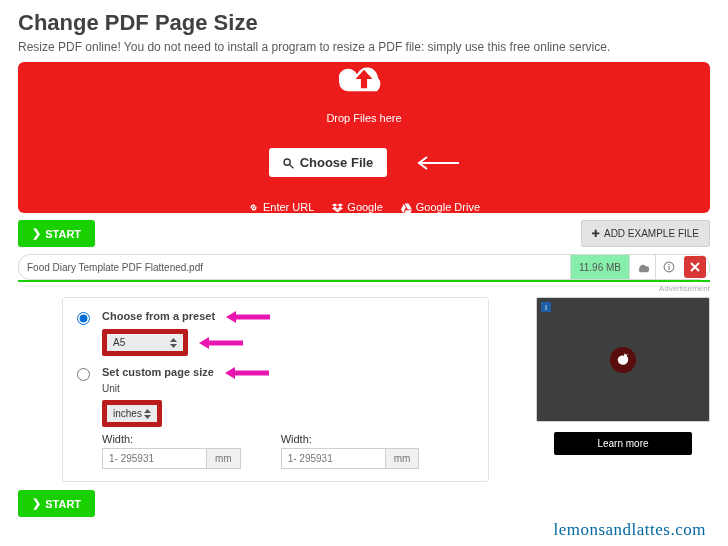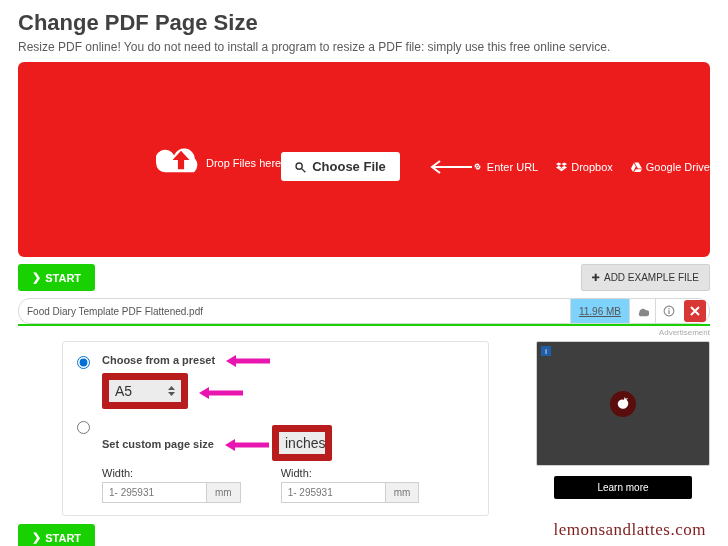--- a/index.html
+++ b/index.html
@@ -1,69 +1,69 @@
 <!DOCTYPE html>
 <html><head>
 <meta charset="utf-8">
 <style>
 * { box-sizing: border-box; margin: 0; padding: 0; }
 body { font-family: Arial, Helvetica, sans-serif; background: #fff; color: #333; width: 728px; height: 546px; padding: 10px 18px; position: relative; overflow: hidden; }
 .title { font-size: 22px; font-weight: 700; color: #414141; }
 .subtitle { font-size: 12px; color: #5b5b5b; margin-top: 4px; margin-bottom: 8px; }
 
-.dropzone { background: #ed1c1c; border-radius: 6px; height: 195px; width: 100%; display: flex; flex-direction: row; align-items: center; justify-content: flex-end; color: #fff; }
+.dropzone { background: #ed1c1c; border-radius: 6px; height: 151px; width: 100%; display: flex; flex-direction: column; align-items: center; justify-content: space-between; color: #fff; }
 .cloud { width: 50px; height: 34px; }
 .cloud svg { width: 50px; height: 34px; display: block; }
 .drop-label { font-size: 11px; margin-top: 6px; }
 .choose-btn { background: #fff; color: #333; border: none; border-radius: 3px; padding: 7px 14px; font-size: 13px; font-weight: 700; cursor: pointer; display: inline-flex; align-items: center; gap: 6px; }
 .choose-row { display: flex; align-items: center; gap: 28px; margin-top: 14px; }
 .arrow-left-white { display: inline-flex; }
 .arrow-left-white svg { width: 44px; height: 14px; }
 .links-row { margin-top: 14px; font-size: 11px; display: flex; gap: 18px; }
 .links-row span { display: inline-flex; align-items: center; gap: 4px; cursor: pointer; }
 .mini-icon svg { width: 11px; height: 11px; vertical-align: middle; }
 
 .action-row { display: flex; justify-content: space-between; margin-top: 7px; }
 .start-btn { background: #19d100; color: #fff; border: none; padding: 7px 14px; font-size: 11px; font-weight: 700; border-radius: 3px; cursor: pointer; display: inline-flex; align-items: center; gap: 4px; }
 .add-example { background: #e3e3e3; border: 1px solid #d0d0d0; color: #333; padding: 6px 10px; font-size: 10px; border-radius: 2px; cursor: pointer; display: inline-flex; align-items: center; gap: 4px; }
 
 .file-row { margin-top: 7px; border: 1px solid #d9d9d9; border-radius: 12px; display: flex; align-items: center; height: 26px; font-size: 10px; color: #555; }
 .file-name { flex: 1; padding-left: 8px; }
-.file-size { background: #7dd3fc; padding: 0 8px; height: 100%; display: flex; align-items: center; border-left: 1px solid #d9d9d9; text-decoration: underline; }
+.file-size { background: #86efac; padding: 0 8px; height: 100%; display: flex; align-items: center; border-left: 1px solid #d9d9d9; }
 .icon-cell { width: 26px; height: 100%; border-left: 1px solid #d9d9d9; display: flex; align-items: center; justify-content: center; color: #777; }
 .close-cell { width: 22px; height: 22px; margin: 0 3px; border-radius: 3px; background: #d93636; color: #fff; display: flex; align-items: center; justify-content: center; cursor: pointer; }
 .green-bar { height: 2px; background: #19d100; width: 100%; }
 .adv-label { text-align: right; font-size: 8px; color: #aaa; margin-top: 2px; }
 
 .bottom { display: flex; gap: 47px; margin-top: 4px; padding-left: 44px; }
 .settings { flex: 1; border: 1px solid #e3e3e3; border-radius: 3px; padding: 12px 14px; font-size: 11px; }
 .radio-row { display: flex; align-items: flex-start; gap: 12px; }
 .radio-col { flex: 1; }
 .radio-label { font-weight: 700; font-size: 11px; color: #444; }
 input[type=radio] { accent-color: #006fd6; margin-top: 2px; }
-.select-box { background: #ececec; border: 7px solid #b91c1c; border-radius: 2px; padding: 3px 6px; font-size: 14px; width: 86px; display: inline-flex; justify-content: space-between; align-items: center; margin-top: 6px; cursor: pointer; }
+.select-box { background: #ececec; border: 5px solid #b91c1c; border-radius: 2px; padding: 3px 6px; font-size: 10px; width: 86px; display: inline-flex; justify-content: space-between; align-items: center; margin-top: 6px; cursor: pointer; }
 .select-box svg { width: 7px; height: 10px; }
 .pink-arrow { display: inline-flex; margin-left: 8px; vertical-align: middle; }
 .pink-arrow svg { width: 44px; height: 12px; }
 .spacer { height: 10px; }
 .sub-label { font-size: 10px; color: #444; margin-top: 4px; }
 .dim-row { display: flex; gap: 40px; margin-top: 6px; }
 .dim-group { display: flex; flex-direction: column; gap: 3px; }
 .dim-input-wrap { display: flex; align-items: center; }
 .dim-input { border: 1px solid #cfcfcf; border-right: none; padding: 4px 6px; font-size: 10px; width: 104px; color: #999; }
 .unit-bx { border: 1px solid #cfcfcf; background: #f0f0f0; padding: 4px 8px; font-size: 10px; color: #777; }
 
 .ad { width: 174px; }
 .ad-box { width: 174px; height: 125px; background: #3e3e3e; border: 1px solid #d0d0d0; border-radius: 2px; display: flex; align-items: center; justify-content: center; position: relative; }
 .ad-box .mark { background: #5a0d0d; width: 26px; height: 26px; border-radius: 14px; position: relative; }
 .ad-box .mark svg { position: absolute; top: 4px; left: 6px; width: 14px; height: 18px; fill: #fff; }
 .ad-corner { position: absolute; top: 4px; left: 4px; width: 10px; height: 10px; background: #205ea8; font-size: 7px; color:#fff; display:flex; align-items:center; justify-content:center; }
 .learn-more { background: #000; color: #fff; text-align: center; font-size: 10px; padding: 6px 0; margin: 10px 18px 0; border-radius: 2px; cursor: pointer; }
 
-.watermark { position: absolute; right: 22px; bottom: 6px; font-family: 'Brush Script MT', cursive; font-size: 17px; color: #7f1d1d; letter-spacing: 0.5px; }
+.watermark { position: absolute; right: 22px; bottom: 6px; font-family: 'Brush Script MT', cursive; font-size: 17px; color: #0369a1; letter-spacing: 0.5px; }
 .bottom-start { margin-top: 8px; }
 </style>
 </head>
 <body>
 
 <h1 class="title">Change PDF Page Size</h1>
 <p class="subtitle">Resize PDF online! You do not need to install a program to resize a PDF file: simply use this free online service.</p>
 
 <div class="dropzone">
   <span class="cloud">
@@ -100,21 +100,21 @@
           </svg>
         </span>
       <span>Enter URL</span>
     </span>
     <span>
       <span class="mini-icon">
           <svg viewBox="0 0 16 16">
             <path fill="#fff" d="M4 2l4 2.5L4 7 0 4.5zM12 2l4 2.5L12 7 8 4.5zM4 7l4 2.5L4 12 0 9.5zM12 7l4 2.5L12 12 8 9.5zM8 10l4 2.5-4 2.5-4-2.5z"></path>
           </svg>
         </span>
-      <span>Dropbox</span>
+      <span>Google</span>
     </span>
     <span>
       <span class="mini-icon">
           <svg viewBox="0 0 16 16">
             <path fill="#fff" d="M5 2h6l5 9h-6zM4 3L0 11l3 5 4-8zM16 12l-3 5H4l3-5z"></path>
           </svg>
         </span>
       <span>Google Drive</span>
     </span>
   </div>
@@ -187,20 +187,21 @@
     <div class="radio-row">
       <input type="radio" name="mode" style="">
       <div class="radio-col">
         <span class="radio-label">Set custom page size</span>
         <span class="pink-arrow">
           <svg viewBox="0 0 44 12">
               <line x1="44" y1="6" x2="5" y2="6" stroke="#e815b0" stroke-width="5"></line>
               <polygon points="0,6 10,0 10,12" fill="#e815b0"></polygon>
             </svg>
         </span>
+        <div class="sub-label">Unit</div>
         <span class="select-box" style="width:60px">
           <span>inches</span>
           <svg viewBox="0 0 7 10">
               <path fill="#555" d="M0 4l3.5-4L7 4zM0 6l3.5 4L7 6z"></path>
             </svg>
         </span>
         <div class="dim-row">
           <div class="dim-group">
             <span>Width:</span>
             <div class="dim-input-wrap">

